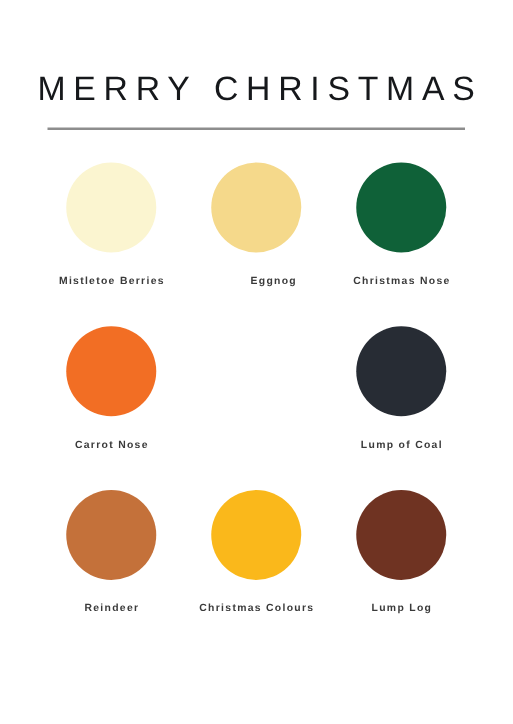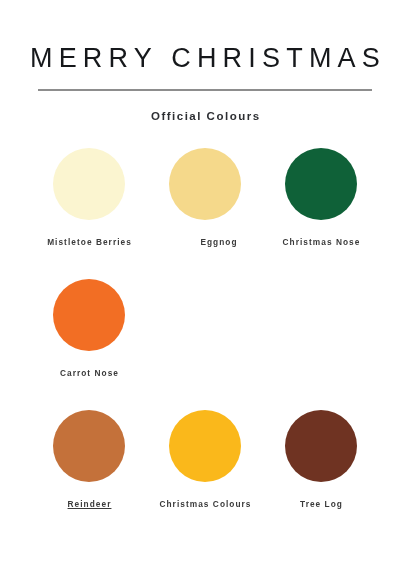--- a/index.html
+++ b/index.html
@@ -10,21 +10,21 @@
     width: 410px;
     height: 579px;
     background: #ffffff;
     font-family: "Liberation Sans", sans-serif;
     overflow: hidden;
   }
   .poster {
     width: 410px;
     height: 579px;
     box-sizing: border-box;
-    padding: 0;
+    padding: 13px;
     display: flex;
     flex-direction: column;
     align-items: center;
     background: #ffffff;
   }
   .poster-title {
     margin-top: 44px;
     font-size: 27px;
     font-weight: 400;
     letter-spacing: 6.2px;
@@ -86,21 +86,20 @@
 </style>
 </head>
 <body style="background: rgb(255, 255, 255);">
 
 <div class="poster" style="background: rgb(255, 255, 255);">
 
   <div class="poster-title" style="color: rgb(22, 24, 27);">MERRY CHRISTMAS</div>
 
   <div class="title-rule" style="background: rgb(141, 141, 141);"></div>
 
-  <div class="poster-subtitle">Official Colours</div>
 
   <div class="swatch-grid">
 
     <div class="swatch-row">
       <div class="swatch-cell">
         <div class="swatch-circle" style="background: rgb(251, 245, 208);"></div>
         <div class="swatch-label" style="color: rgb(58, 58, 58);">Mistletoe Berries</div>
       </div>
       <div class="swatch-cell">
         <div class="swatch-circle" style="background: rgb(245, 217, 139);"></div>
@@ -110,31 +109,35 @@
         <div class="swatch-circle" style="background: rgb(15, 97, 56);"></div>
         <div class="swatch-label" style="color: rgb(58, 58, 58);">Christmas Nose</div>
       </div>
     </div>
 
     <div class="swatch-row">
       <div class="swatch-cell">
         <div class="swatch-circle" style="background: rgb(242, 110, 36);"></div>
         <div class="swatch-label" style="color: rgb(58, 58, 58);">Carrot Nose</div>
       </div>
+      <div class="swatch-cell">
+        <div class="swatch-circle" style="background: rgb(39, 44, 52);"></div>
+        <div class="swatch-label" style="color: rgb(58, 58, 58);">Lump of Coal</div>
+      </div>
     </div>
 
     <div class="swatch-row">
       <div class="swatch-cell">
         <div class="swatch-circle" style="background: rgb(196, 113, 58);"></div>
-        <div class="swatch-label" style="color: rgb(58, 58, 58); text-decoration: underline;">Reindeer</div>
+        <div class="swatch-label" style="color: rgb(58, 58, 58);">Reindeer</div>
       </div>
       <div class="swatch-cell">
         <div class="swatch-circle" style="background: rgb(250, 184, 27);"></div>
         <div class="swatch-label" style="color: rgb(58, 58, 58);">Christmas Colours</div>
       </div>
       <div class="swatch-cell">
         <div class="swatch-circle" style="background: rgb(111, 51, 34);"></div>
-        <div class="swatch-label" style="color: rgb(58, 58, 58);">Tree Log</div>
+        <div class="swatch-label" style="color: rgb(58, 58, 58);">Lump Log</div>
       </div>
     </div>
 
   </div>
 </div>
 
 </body></html>

